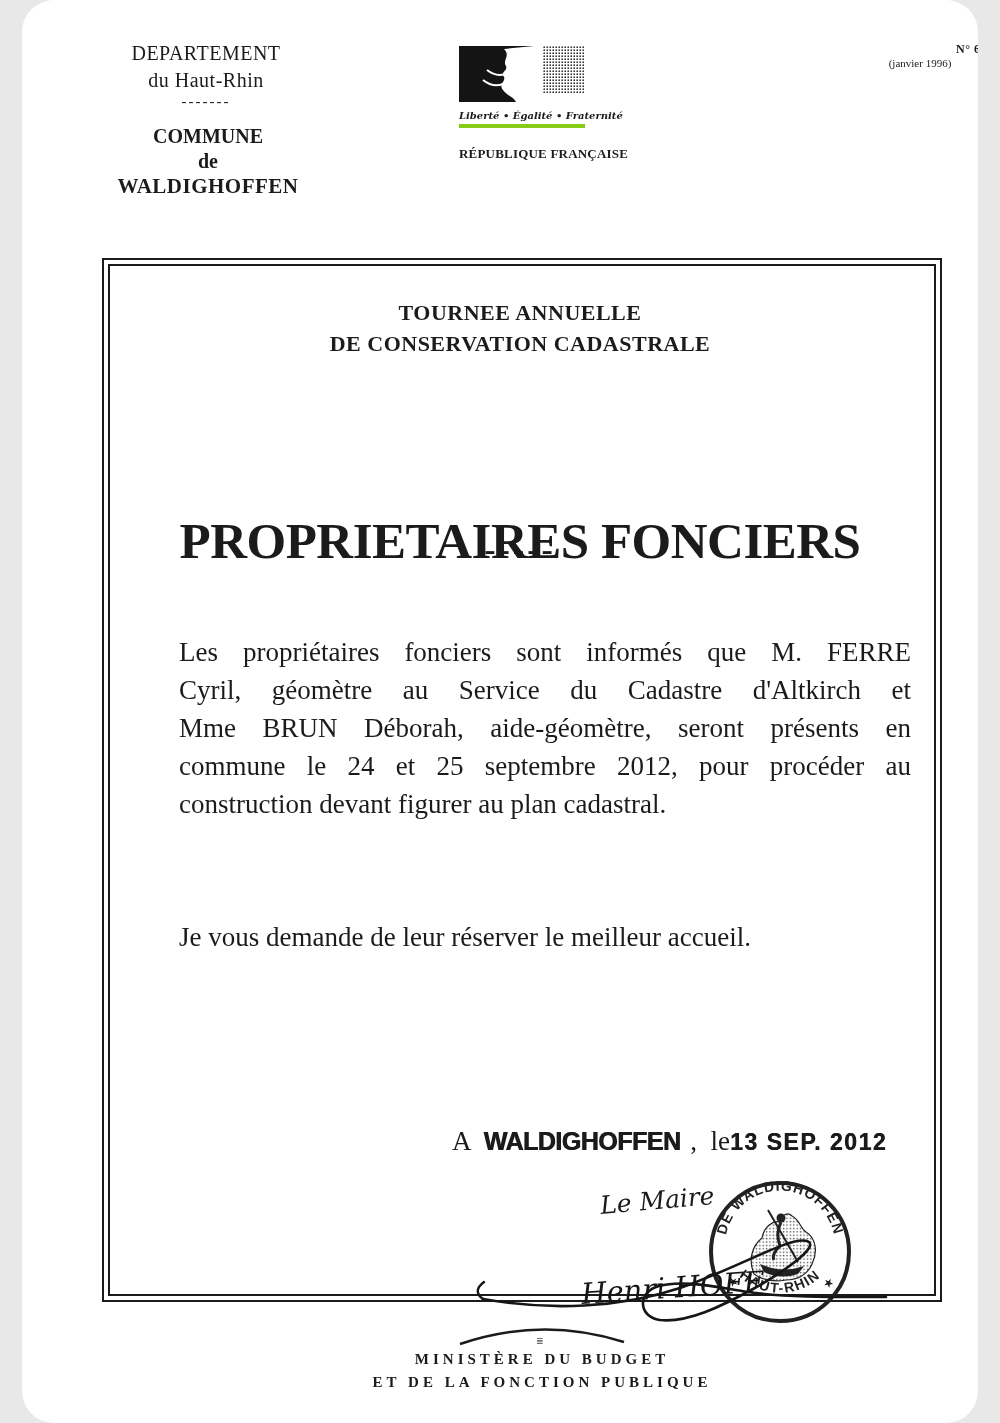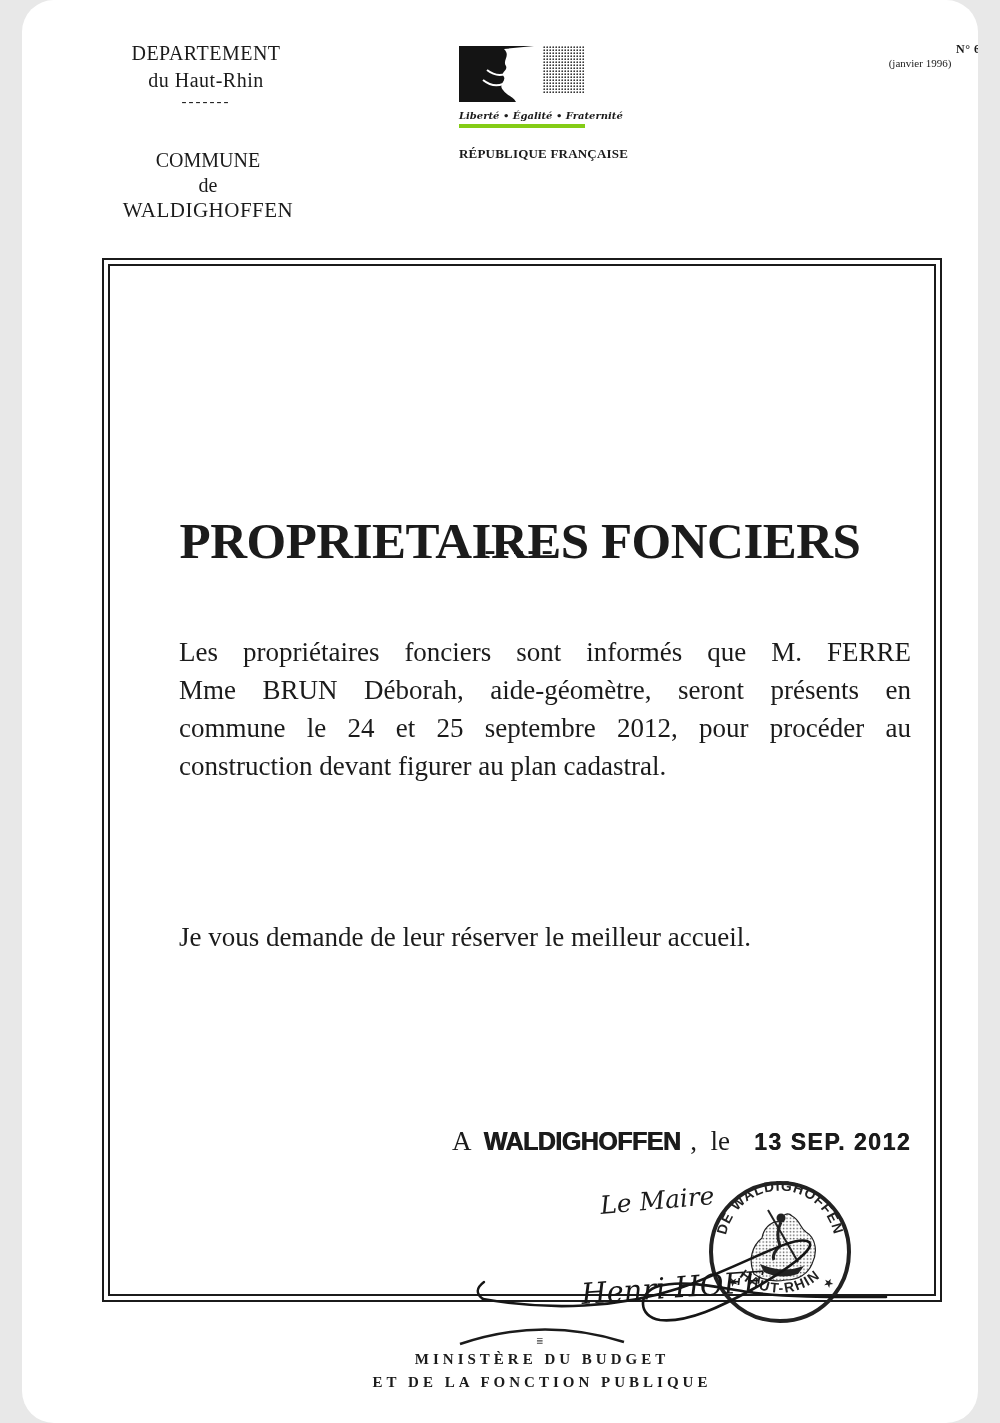--- a/index.html
+++ b/index.html
@@ -4,21 +4,21 @@
 <style>
   html,body{margin:0;padding:0;background:#e8e8e8;}
   .page{position:relative;width:956px;height:1423px;background:#ffffff;
         font-family:"Liberation Serif",serif;color:#1b1b1b;overflow:hidden;margin:0 auto;border-radius:32px;}
   .abs{position:absolute;}
   .ctr{text-align:center;}
 
   
   .hdr-dept{left:92px;top:40px;width:184px;font-size:20px;line-height:27px;letter-spacing:.5px;}
   .hdr-dashes{font-size:15px;letter-spacing:2px;line-height:15px;}
-  .hdr-commune{left:86px;top:148px;width:200px;font-weight:400;font-size:20px;line-height:25px;}
+  .hdr-commune{left:86px;top:124px;width:200px;font-weight:700;font-size:20px;line-height:25px;}
   .commune-name{font-size:21px;letter-spacing:.5px;}
   .logo{left:437px;top:46px;width:126px;}
   .logo-motto{font-size:10px;font-style:italic;font-weight:700;font-family:"DejaVu Serif",serif;
               padding:2px 0 3px;border-bottom:4px solid #84cc16;white-space:nowrap;}
   .logo-republic{font-size:13px;font-weight:700;letter-spacing:.2px;padding-top:18px;white-space:nowrap;}
   .hdr-num{left:818px;top:42px;width:160px;}
   .num-main{font-size:12px;font-weight:700;letter-spacing:.5px;text-align:right;}
   .num-sub{font-size:11px;}
 
   
@@ -35,21 +35,21 @@
   .body1{top:637px;}
   .jline{text-align:justify;text-align-last:justify;height:38px;}
   .jline.last{text-align-last:left;}
   .p2{top:922px;}
   .p3{top:1028px;}
   .dateline{left:430px;top:1126px;font-size:27px;display:flex;align-items:baseline;z-index:2;}
   .place-stamp{font-family:"Liberation Sans",sans-serif;font-weight:700;font-size:25px;
                letter-spacing:-.5px;text-shadow:.7px 0 0 currentColor;margin-left:12px;}
   .le{margin-left:10px;white-space:pre;}
   .date-stamp{font-family:"Liberation Sans",sans-serif;font-weight:700;font-size:23px;
-              letter-spacing:1.5px;text-shadow:.5px 0 0 currentColor;margin-left:24px;}
+              letter-spacing:1.5px;text-shadow:.5px 0 0 currentColor;}
   .le-maire{left:578px;top:1186px;font-size:25px;font-style:italic;transform:rotate(-5deg);
             font-family:"DejaVu Serif",serif;z-index:3;}
   .sig-svg{left:448px;top:1226px;z-index:5;}
   .stamp-svg{left:682px;top:1176px;z-index:4;}
 
   
   .arc-svg{left:432px;top:1320px;z-index:2;}
   .mini-mark{left:514px;top:1336px;font-size:9px;color:#444;z-index:2;}
   .ministry{left:340px;top:1348px;width:360px;font-weight:700;font-size:15px;letter-spacing:4px;
             line-height:23px;z-index:2;}
@@ -91,29 +91,34 @@
 
   <div class="abs ctr hdr-num">
     <div class="num-main">N° 6361</div>
     <div class="num-sub">(janvier 1996)</div>
   </div>
 
   <div class="abs frame">
     <div class="frame-inner"></div>
   </div>
 
+  <div class="abs ctr subtitle">
+    <div>TOURNEE ANNUELLE</div>
+    <div>DE CONSERVATION CADASTRALE</div>
+  </div>
 
   <div class="abs ctr big-title">
     <div>PROPRIETAIRES FONCIERS</div>
   </div>
 
   <div class="abs ctr divider">-----</div>
 
   <div class="abs bodytext body1">
     <div class="jline">Les propriétaires fonciers sont informés que M. FERRE</div>
+    <div class="jline">Cyril, géomètre au Service du Cadastre d'Altkirch et</div>
     <div class="jline">Mme BRUN Déborah, aide-géomètre, seront présents en</div>
     <div class="jline">commune le 24 et 25 septembre 2012, pour procéder au</div>
     <div class="jline last">construction devant figurer au plan cadastral.</div>
   </div>
 
   <div class="abs bodytext p2">Je vous demande de leur réserver le meilleur accueil.</div>
 
 
   <div class="abs dateline">
     <span>A</span>

